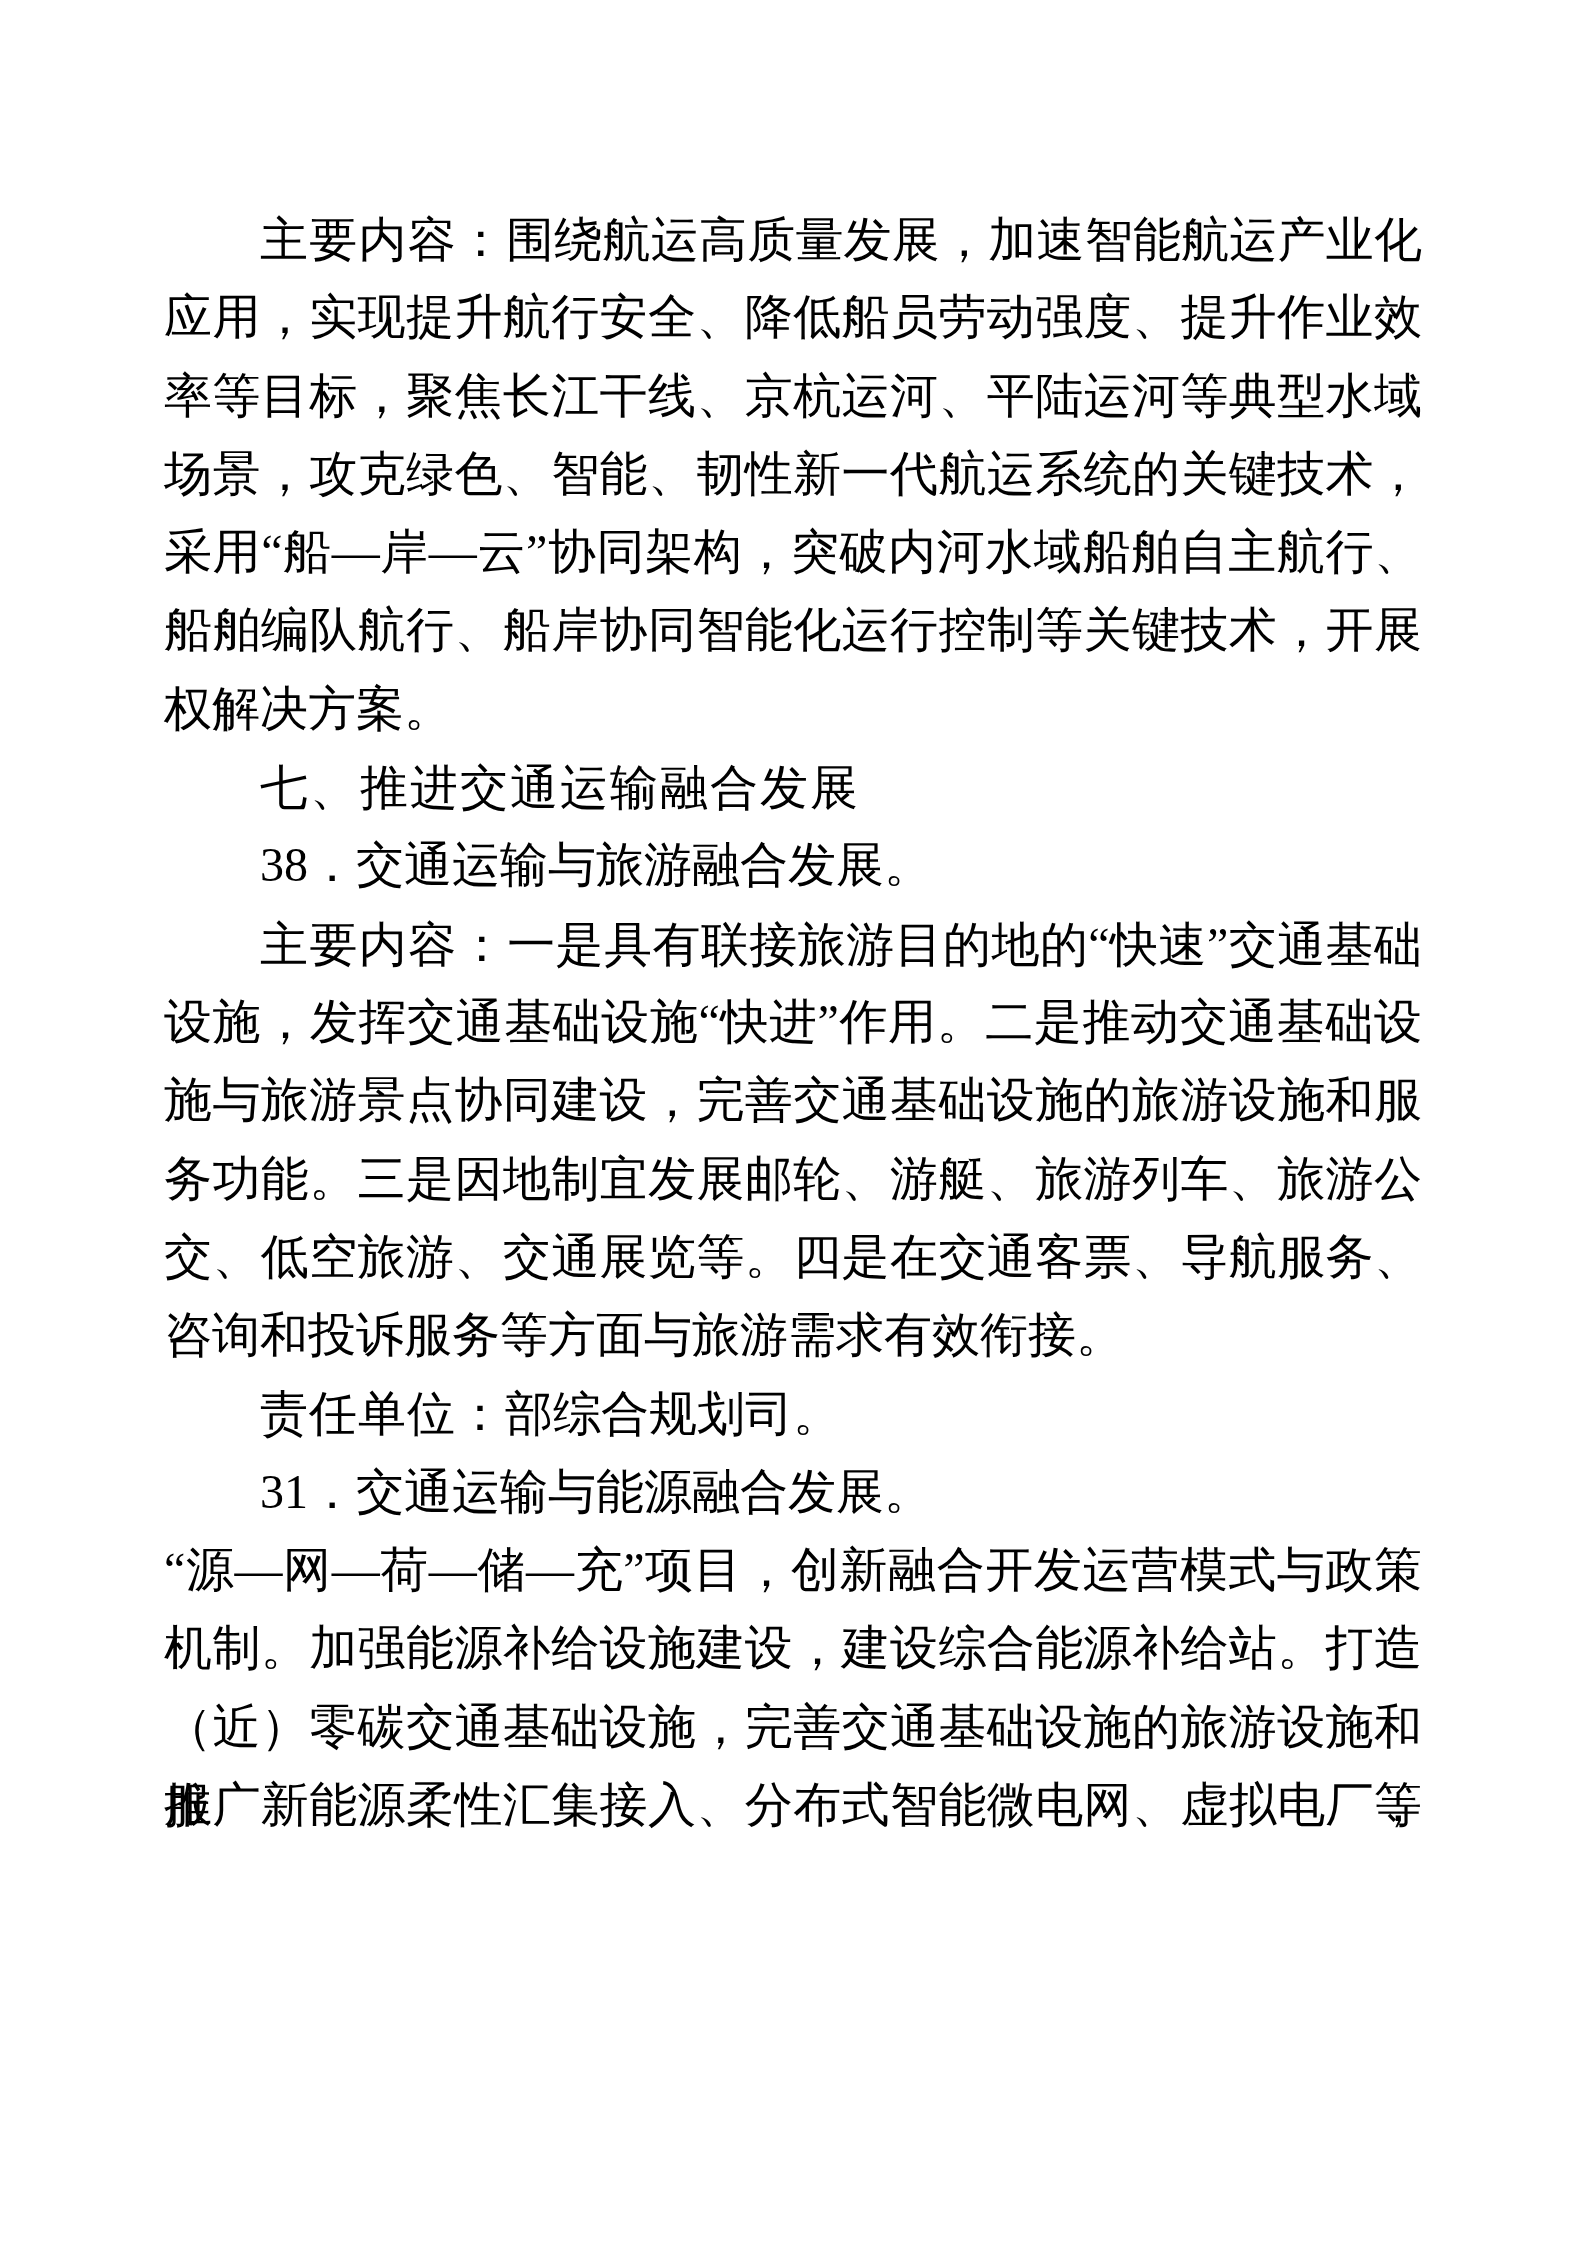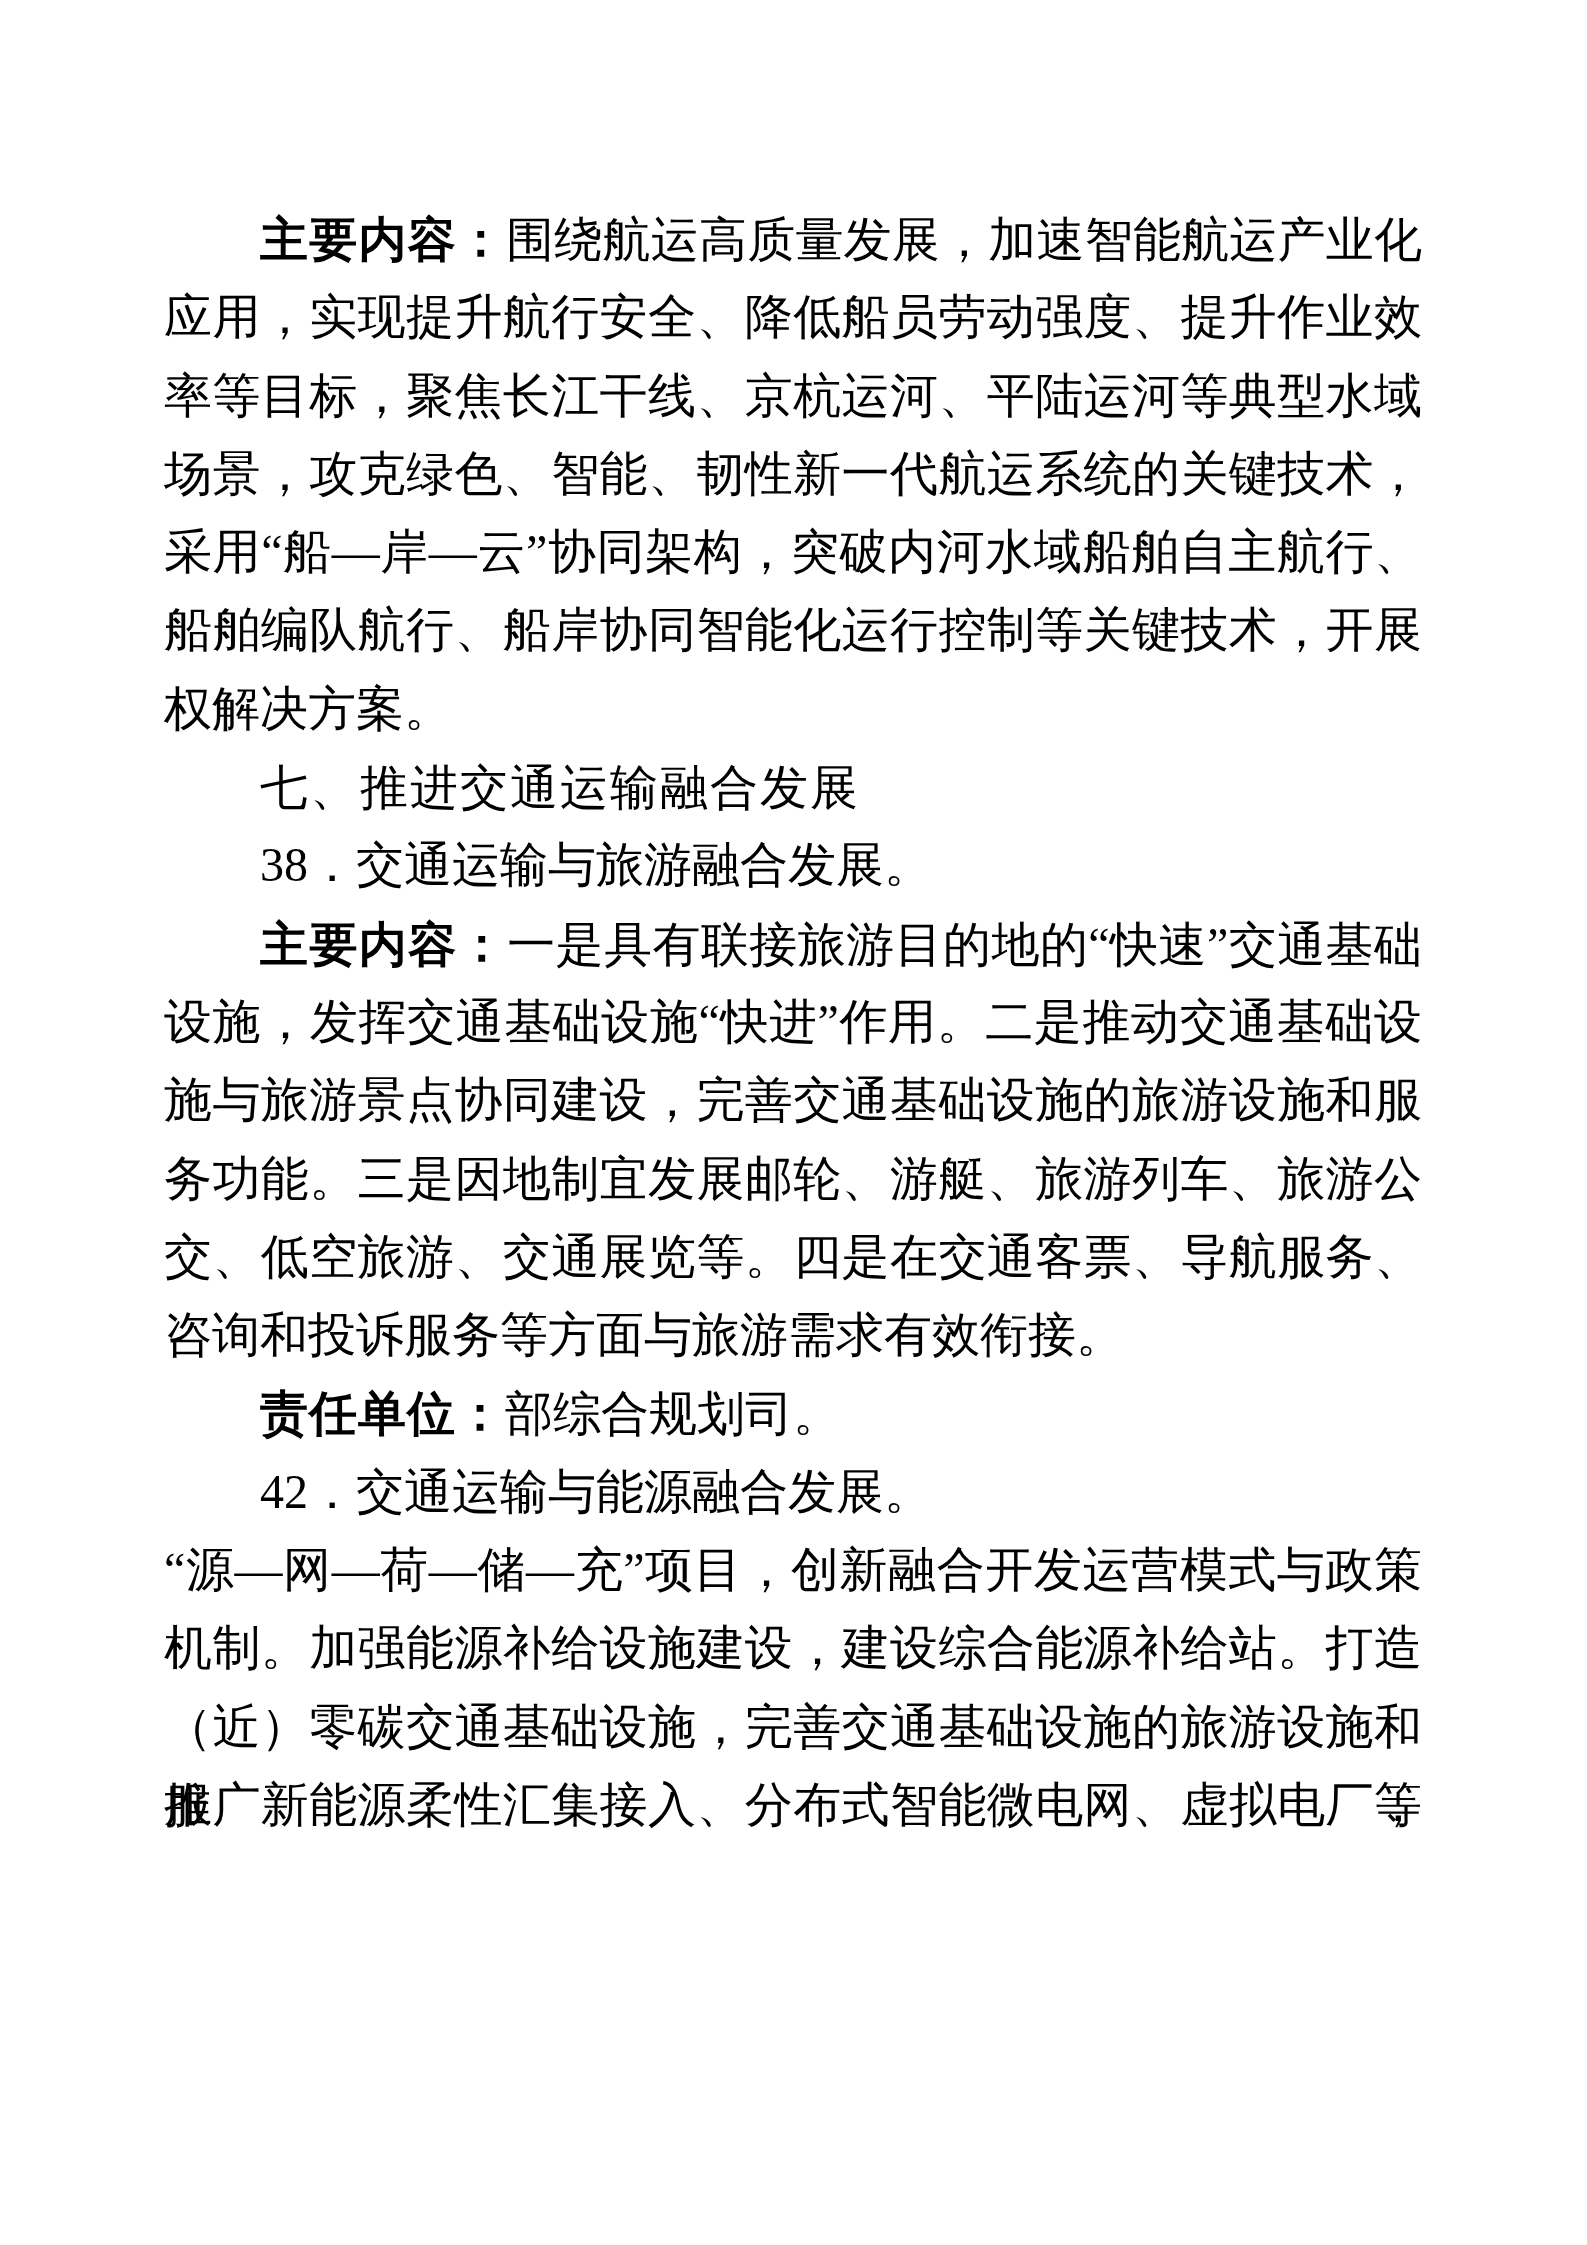--- a/index.html
+++ b/index.html
@@ -31,21 +31,21 @@
   .justify {
     text-align: justify;
     text-align-last: justify;
     text-justify: inter-character;
   }
   .indent {
     text-indent: 96px;
   }
   .lbl {
     font-family: "DejaVu Sans", "Liberation Sans", sans-serif;
-    font-weight: bold;
+    font-weight: normal;
     letter-spacing: 1px;
   }
   .heading {
     font-family: "DejaVu Sans", "Liberation Sans", sans-serif;
     font-weight: normal;
     letter-spacing: 2px;
   }
 </style>
 </head>
 <body style="background: rgb(255, 255, 255); color: rgb(0, 0, 0);">
@@ -67,20 +67,20 @@
 
   <div class="line justify indent"><span class="lbl">主要内容：</span><span>一是具有联接旅游目的地的“快速”交通基础</span></div>
   <div class="line justify"><span>设施，发挥交通基础设施“快进”作用。二是推动交通基础设</span></div>
   <div class="line justify"><span>施与旅游景点协同建设，完善交通基础设施的旅游设施和服</span></div>
   <div class="line justify"><span>务功能。三是因地制宜发展邮轮、游艇、旅游列车、旅游公</span></div>
   <div class="line justify"><span>交、低空旅游、交通展览等。四是在交通客票、导航服务、</span></div>
   <div class="line"><span>咨询和投诉服务等方面与旅游需求有效衔接。</span></div>
 
   <div class="line indent"><span class="lbl">责任单位：</span><span>部综合规划司。</span></div>
 
-  <div class="line indent"><span>42．交通运输与能源融合发展。</span></div>
+  <div class="line indent"><span>31．交通运输与能源融合发展。</span></div>
 
   <div class="line justify"><span>“源—网—荷—储—充”项目，创新融合开发运营模式与政策</span></div>
   <div class="line justify"><span>机制。加强能源补给设施建设，建设综合能源补给站。打造</span></div>
   <div class="line justify"><span>（近）零碳交通基础设施，完善交通基础设施的旅游设施和服，</span></div>
   <div class="line justify"><span>推广新能源柔性汇集接入、分布式智能微电网、虚拟电厂等</span></div>
 
 </div>
 
 </body></html>

